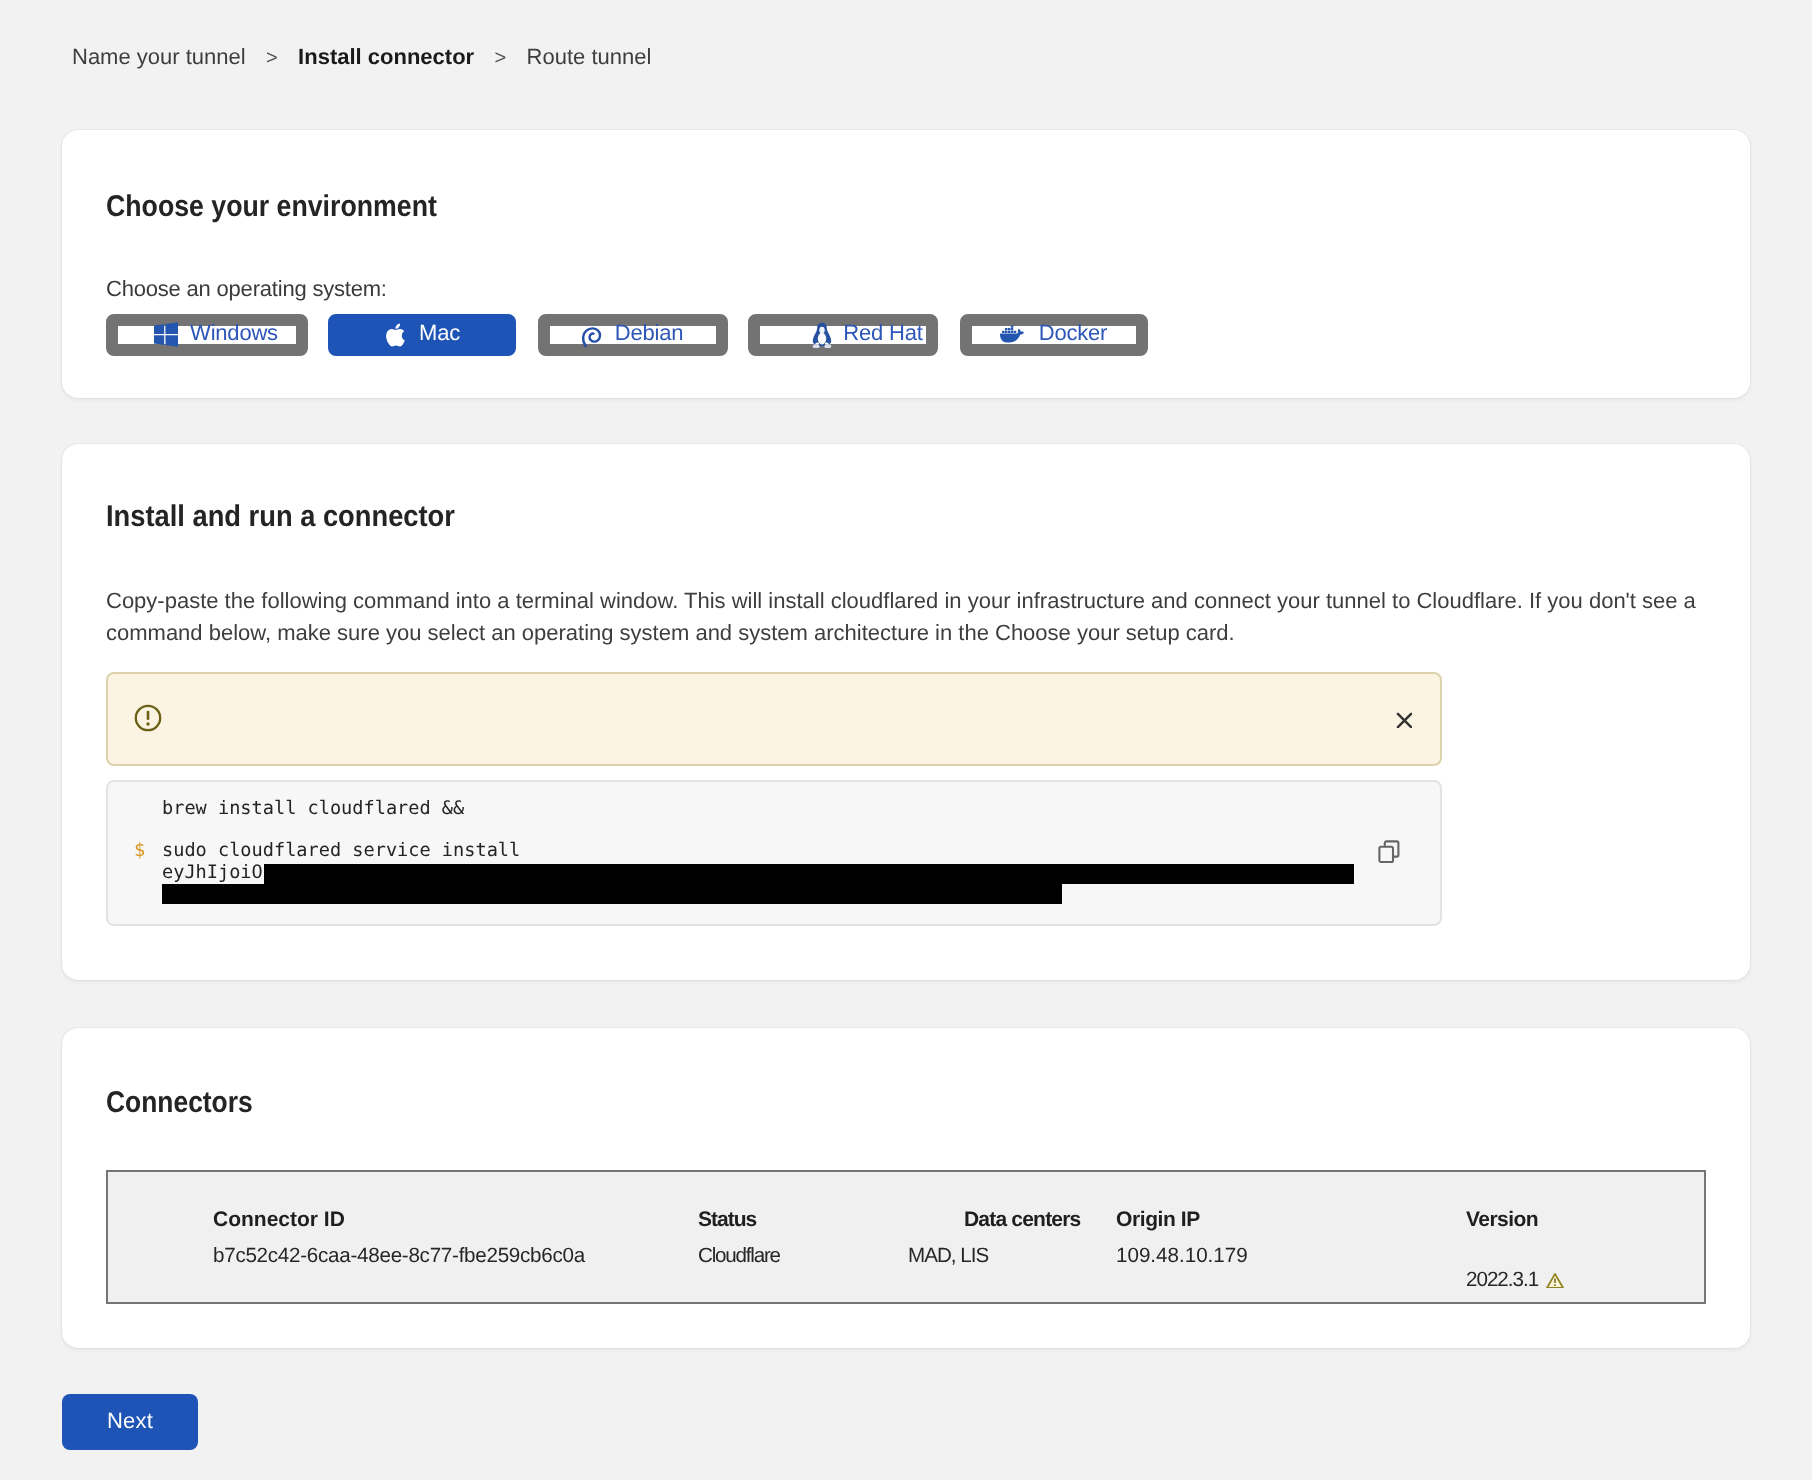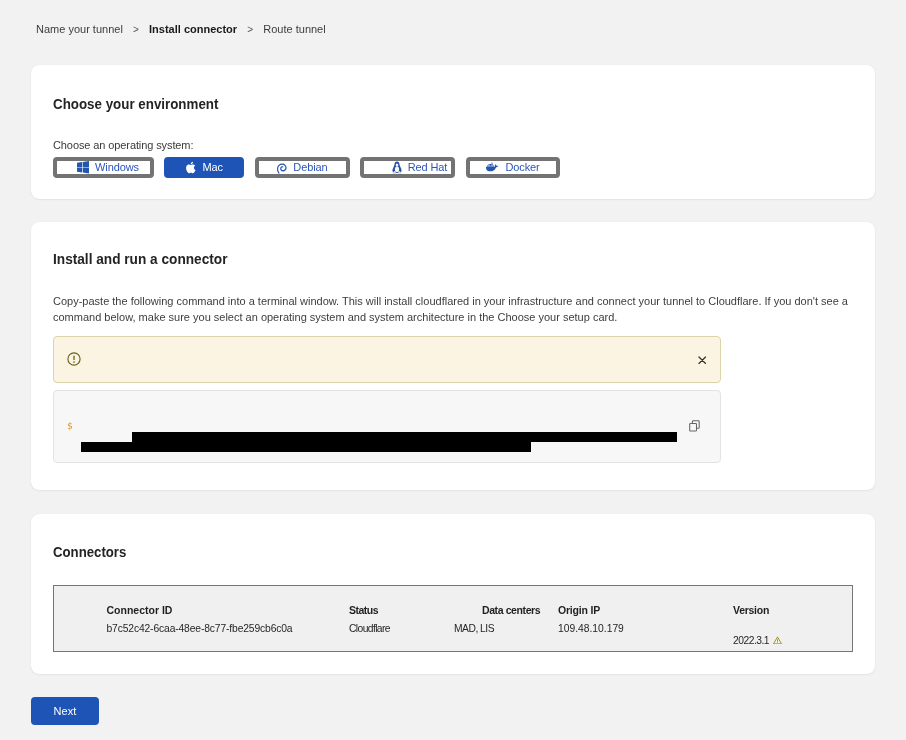--- a/index.html
+++ b/index.html
@@ -34,29 +34,29 @@
   #card-env h2        { top:31px; transform:scaleX(0.89); }
   #card-install h2    { top:28.5px; transform:scaleX(0.91); }
   #card-connectors h2 { top:30px; transform:scaleX(0.88); }
   
   .os-label {
     position:absolute; left:22px; top:74.5px;
     font-size:11px; letter-spacing:-0.1px; color:#3a3a3a; line-height:11px; white-space:nowrap;
   }
   .os-row { position:absolute; left:22px; top:91.5px; display:flex; gap:10.5px; }
   .os-btn {
-    height:21.5px; border:4px solid #737373; border-radius:4px; background:#fff;
+    height:21.5px; border:6px solid #737373; border-radius:4px; background:#fff;
     color:#2d56b8; font-size:11px; letter-spacing:-0.1px;
     display:flex; align-items:center; justify-content:center; gap:6px;
     padding:0; cursor:pointer; font-family:inherit;
   }
   .os-btn svg { flex:0 0 auto; display:block; }
   .os-btn.selected { background:#1d54b6; border-color:#1d54b6; color:#fff; }
   #btn-windows { width:100.5px; padding-left:9px; }
-  #btn-mac     { width:80px; }
+  #btn-mac     { width:94px; }
   #btn-debian  { width:95px; }
   #btn-redhat  { width:95px;padding-left:24px; }
   #btn-docker  { width:94px; }
   
   .install-desc {
     margin:0; position:absolute; left:22px; top:72px; width:801px;
     font-size:11px; line-height:15.6px; color:#3d3d3d;
   }
   .warn-banner {
     position:absolute; left:22px; top:114px; width:668px; height:46.5px;
@@ -203,20 +203,24 @@
     <button class="warn-close" aria-label="close">
       <span style="display:flex">
         <svg width="8.5" height="8.5" viewBox="0 0 9 9" stroke="#333" stroke-width="1.3" stroke-linecap="round">
             <path d="M1 1L8 8M8 1L1 8"></path>
           </svg>
       </span>
     </button>
   </div>
 
   <div class="code-block">
+    <pre><span>brew install cloudflared &amp;&amp;</span>
+
+<span>sudo cloudflared service install</span>
+<span>eyJhIjoiO</span></pre>
     <span class="code-prompt">$</span>
     <div class="redact-bar" id="redact-bar-1"></div>
     <div class="redact-bar" id="redact-bar-2"></div>
     <button class="copy-btn" aria-label="copy">
       <span style="display:flex">
         <svg width="11" height="12" viewBox="0 0 11 12" fill="none" stroke="#666" stroke-width="1.05">
             <rect x="3.4" y="0.7" width="6.8" height="7.6" rx="0.8"></rect>
             <rect x="0.7" y="3.4" width="6.8" height="7.6" rx="0.8" fill="#f7f7f7"></rect>
           </svg>
       </span>

